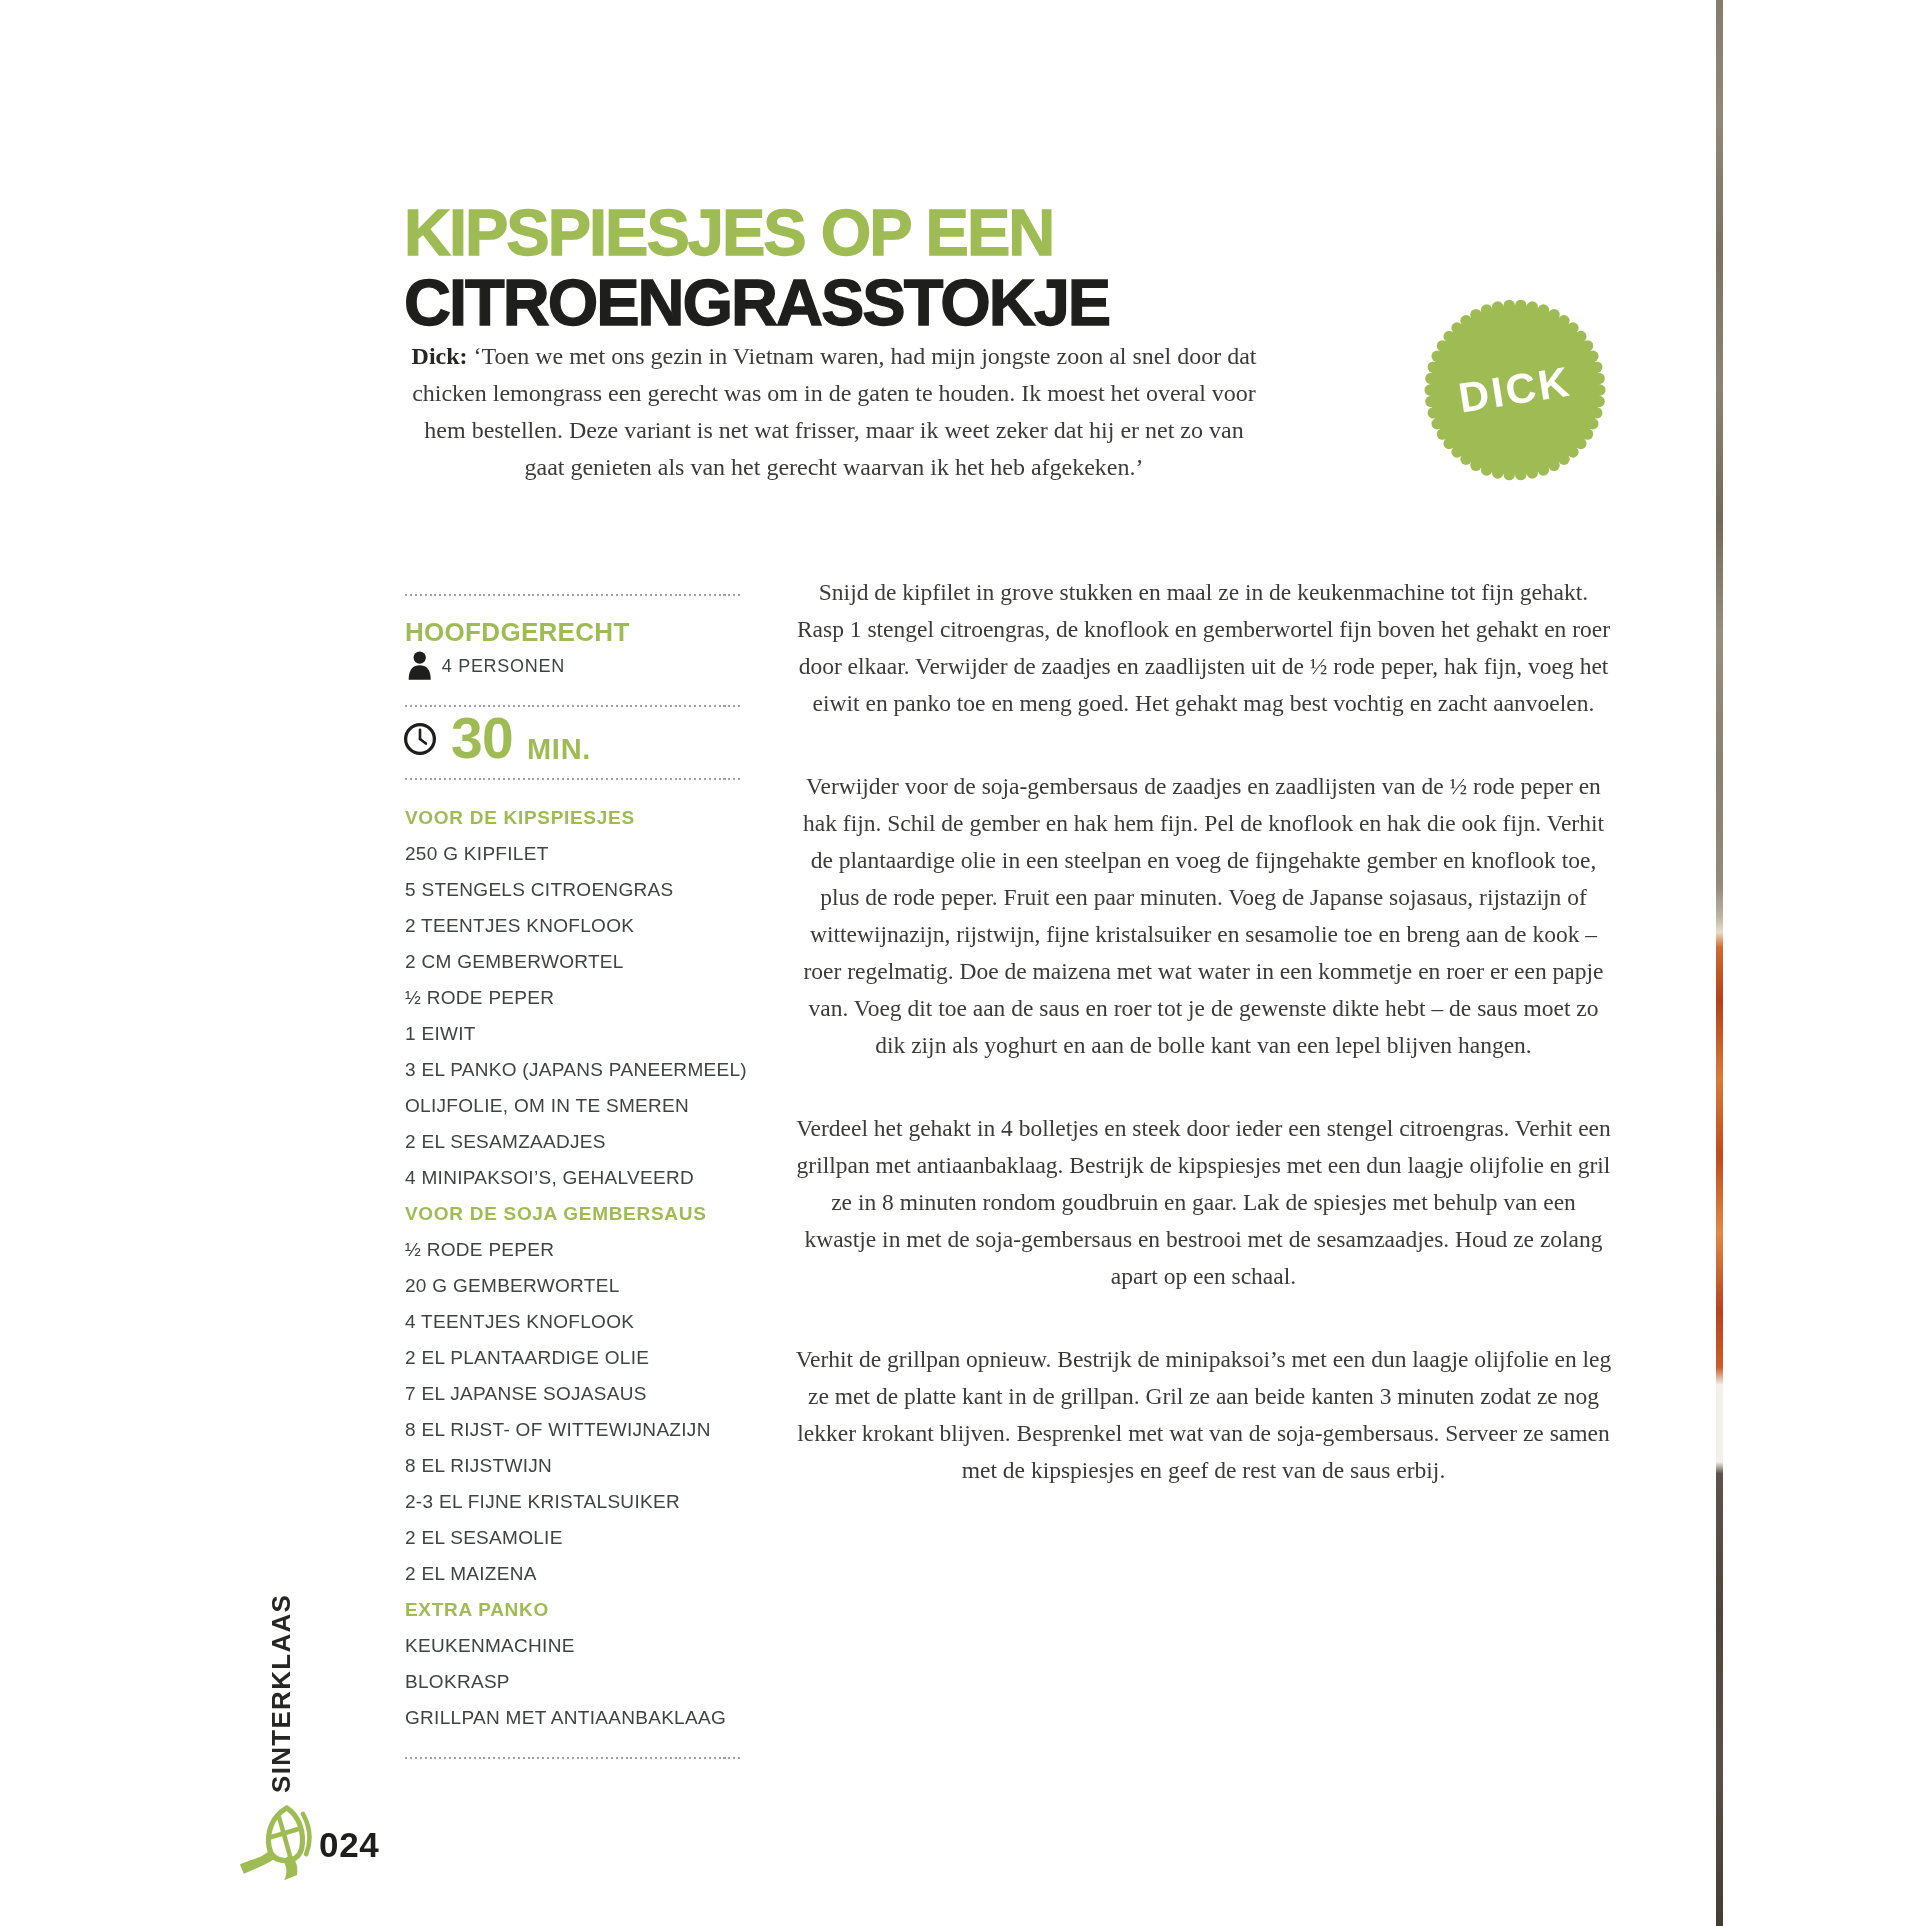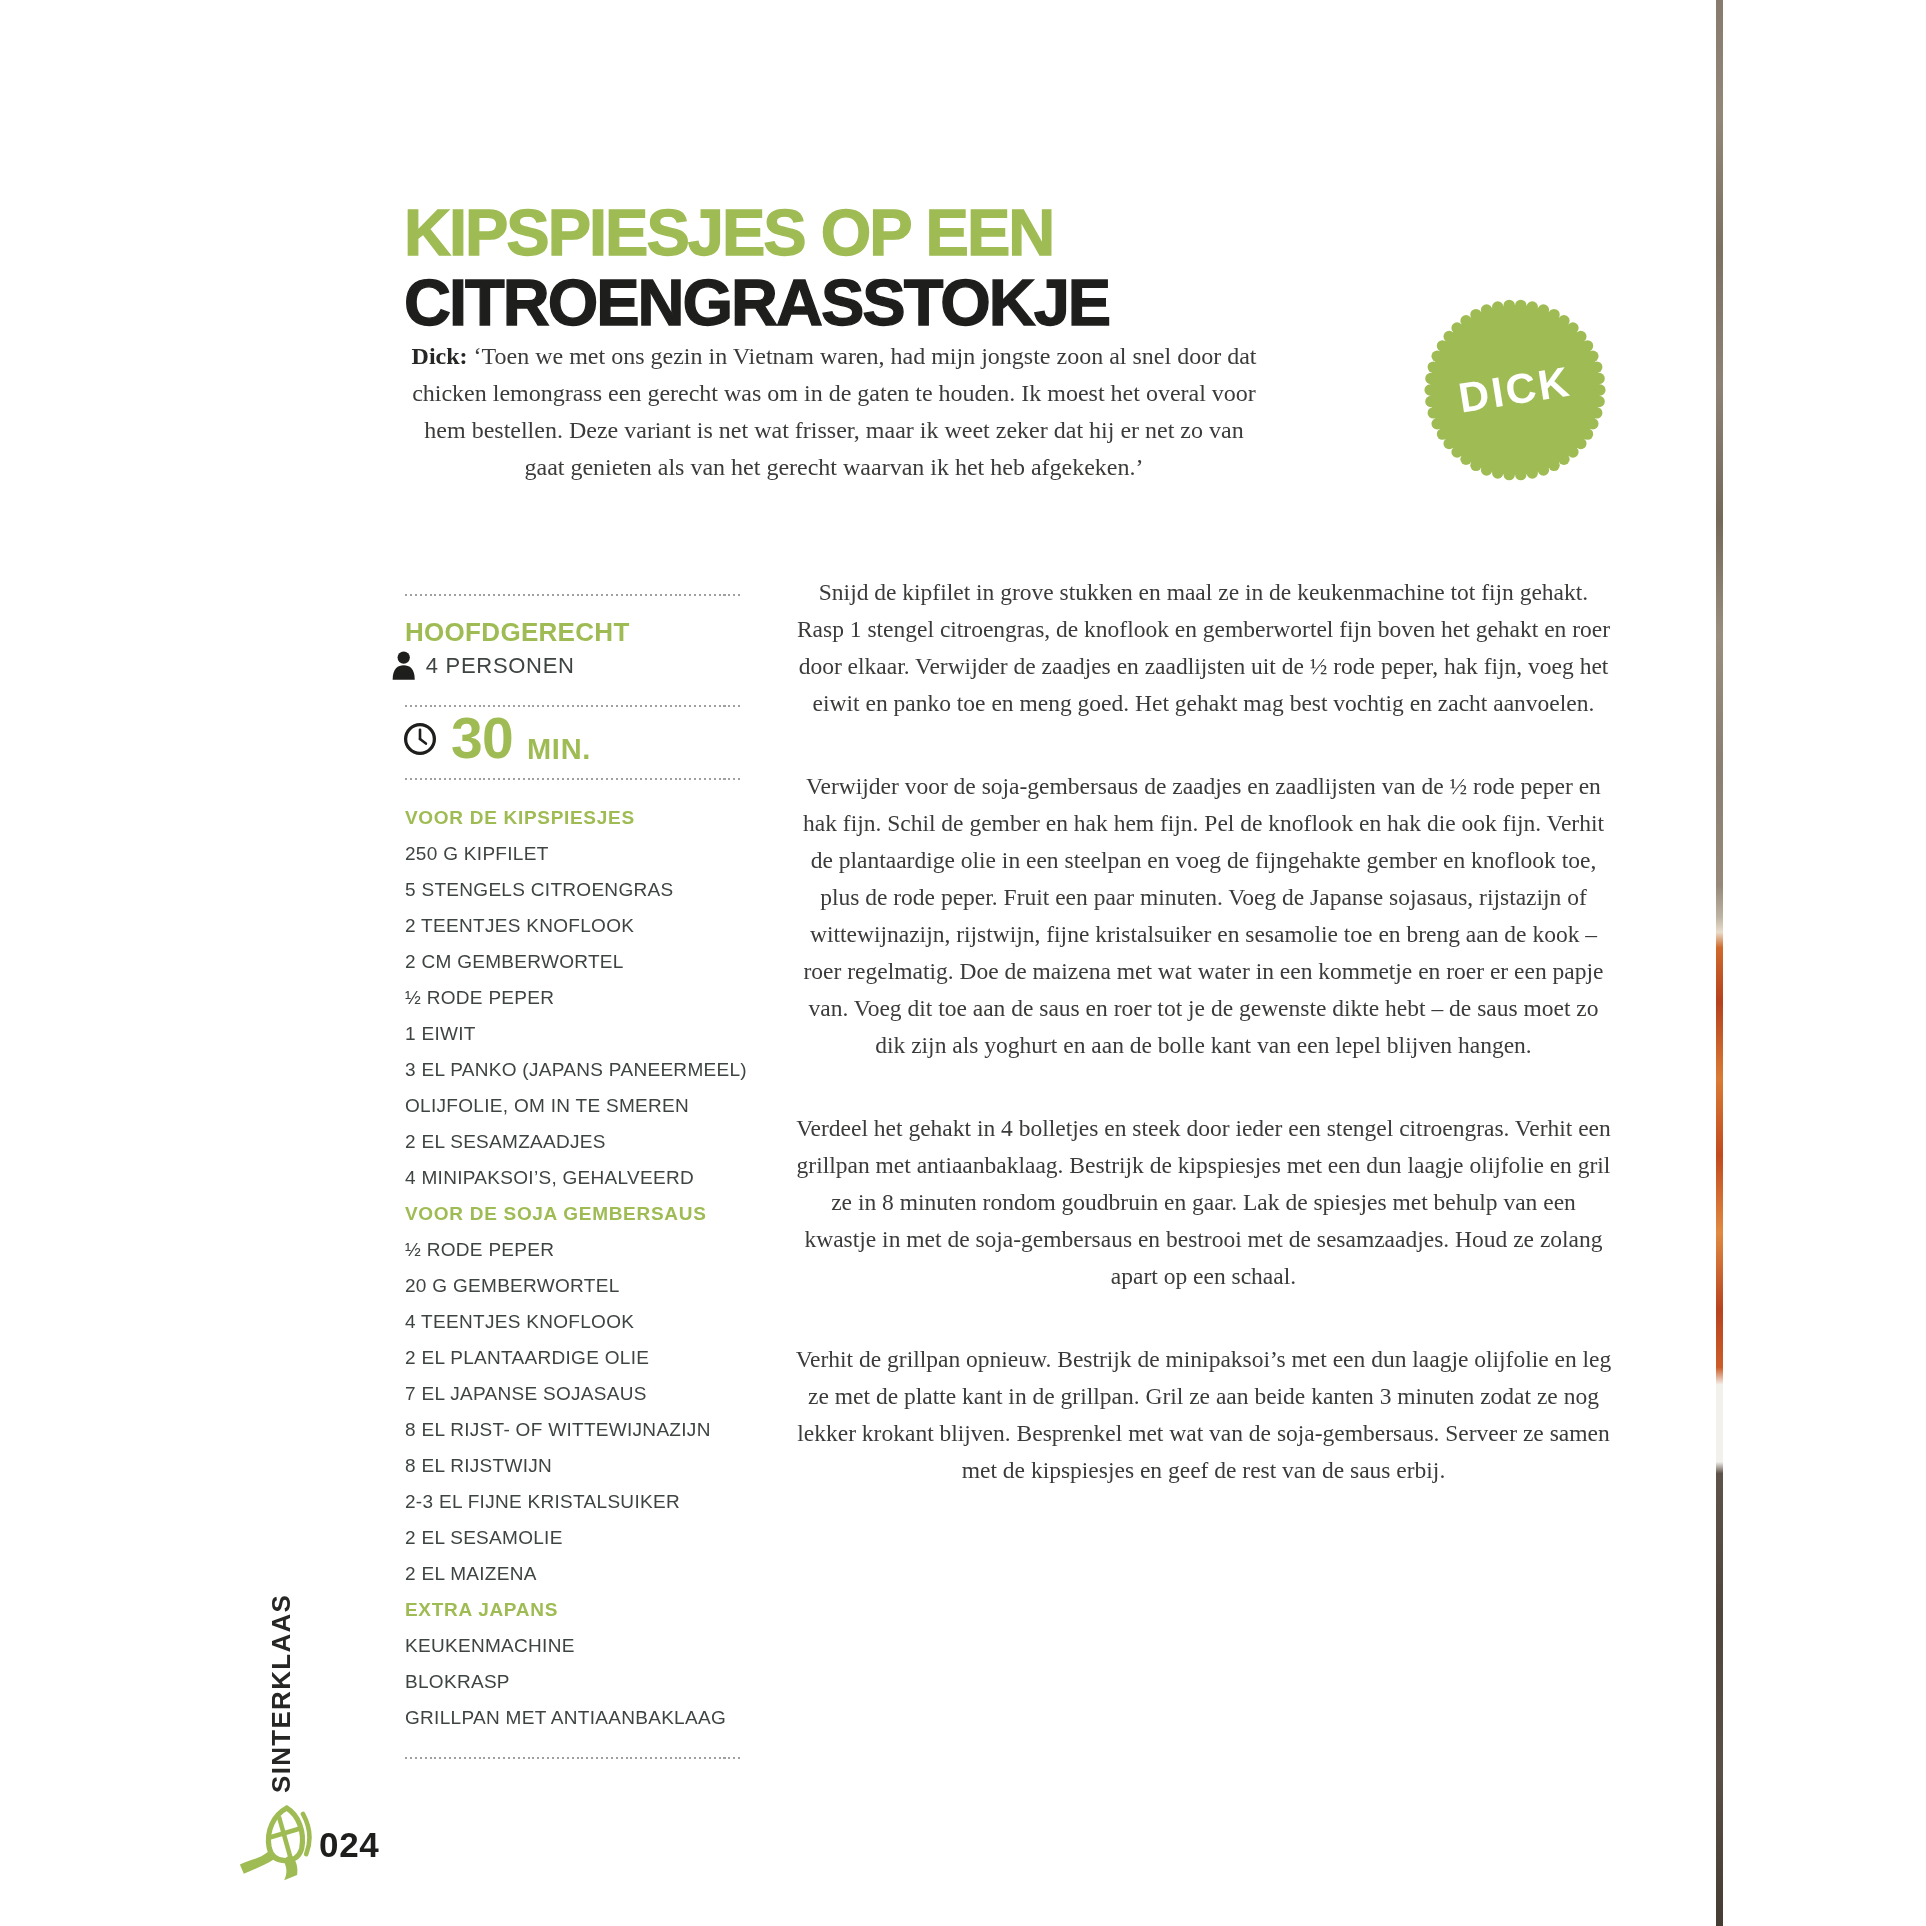--- a/index.html
+++ b/index.html
@@ -20,21 +20,21 @@
   .badge{position:absolute;left:1420px;top:295px;width:190px;height:190px;color:var(--green);}
   .badge svg{position:absolute;inset:0;width:100%;height:100%;}
   .badge .label{position:absolute;inset:0;display:flex;align-items:center;justify-content:center;transform:rotate(-9deg);color:#ffffff;font-size:42px;font-weight:700;letter-spacing:2.6px;}
 
   
   .sep{position:absolute;left:405px;width:336px;height:2px;background-image:repeating-linear-gradient(90deg,#49494785 0 2px,transparent 2px 4.9px);background-color:transparent;}
   .sep1{top:594px;} .sep2{top:705px;} .sep3{top:778px;} .sep4{top:1757px;}
 
   
   .course{position:absolute;left:405px;top:617px;font-size:26px;font-weight:700;color:var(--green);letter-spacing:0.3px;}
-  .servings{position:absolute;left:392px;top:651px;display:flex;align-items:center;gap:7.8px;font-size:22px;color:var(--ing);letter-spacing:0.7px;}
+  .servings{position:absolute;left:408px;top:651px;display:flex;align-items:center;gap:7.8px;font-size:18px;color:var(--ing);letter-spacing:0.7px;}
   .time{position:absolute;left:403px;top:712px;display:flex;align-items:flex-start;gap:14px;color:var(--green);}
   .time .clock{margin-top:10.4px;}
   .time .num{font-size:57px;font-weight:700;line-height:52px;letter-spacing:-0.7px;}
   .time .unit{font-size:29px;font-weight:700;margin-top:21px;letter-spacing:0.7px;}
 
   
   .ingredients{position:absolute;left:405px;top:800px;width:385px;font-size:19px;line-height:36px;letter-spacing:0.3px;color:var(--ing);white-space:nowrap;}
   .ingredients .ing-header{font-weight:700;color:var(--green);letter-spacing:0.7px;}
 
   
@@ -199,21 +199,21 @@
 
             <div class="ing-item">2-3 EL FIJNE KRISTALSUIKER</div>
 
             <div class="ing-item">2 EL SESAMOLIE</div>
 
             <div class="ing-item">2 EL MAIZENA</div>
           </div>
       </section>
 
       <section>
-        <div class="ing-header">EXTRA JAPANS</div>
+        <div class="ing-header">EXTRA PANKO</div>
         <div>
 
             <div class="ing-item">KEUKENMACHINE</div>
 
             <div class="ing-item">BLOKRASP</div>
 
             <div class="ing-item">GRILLPAN MET ANTIAANBAKLAAG</div>
           </div>
       </section>
     </div>

